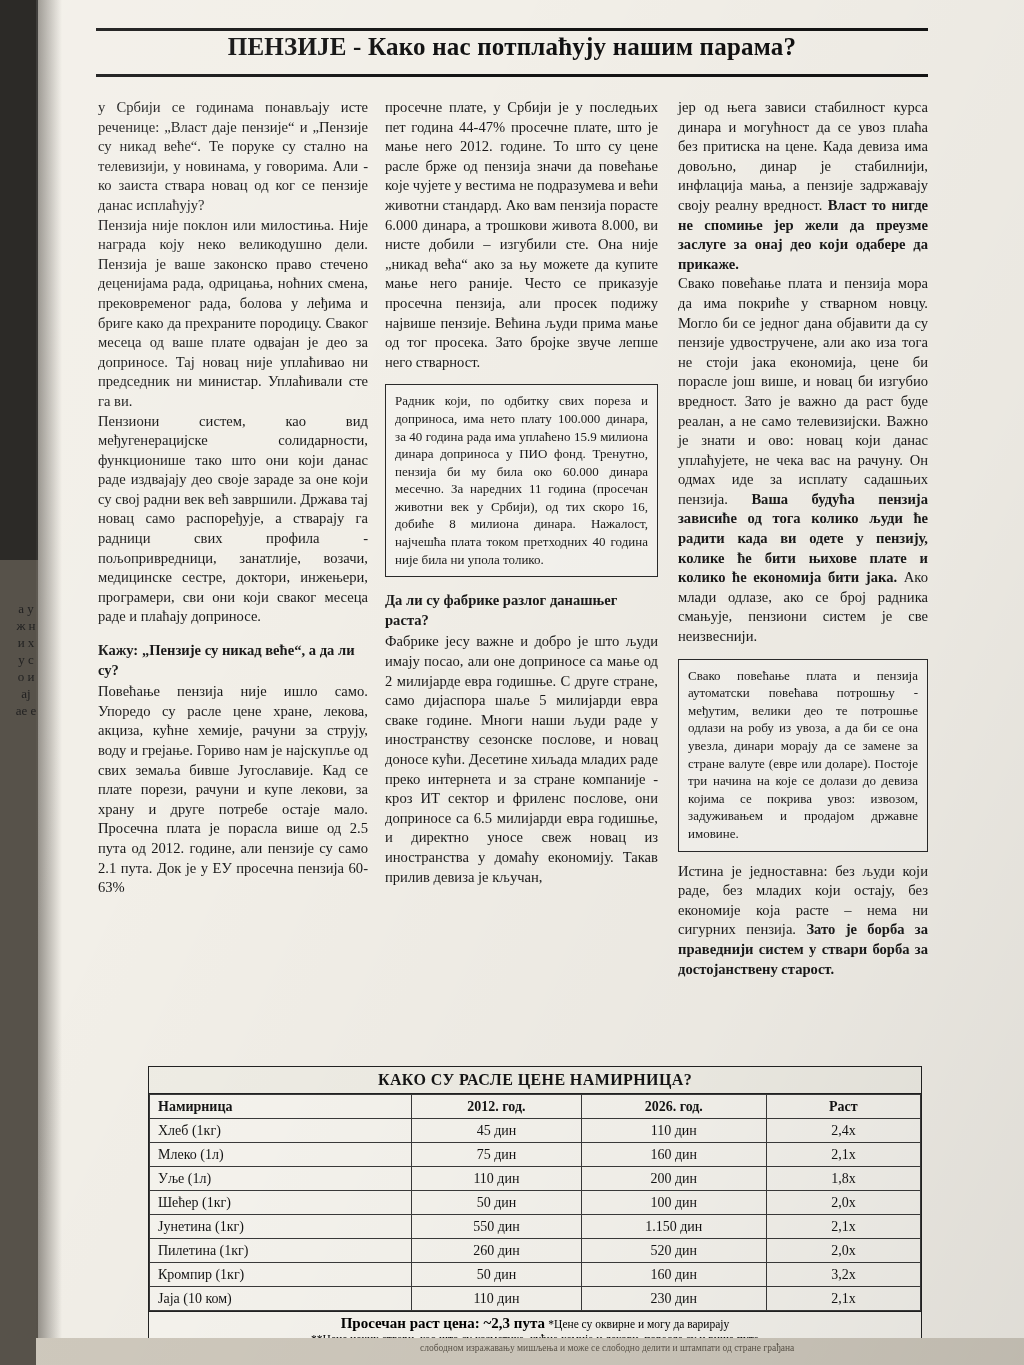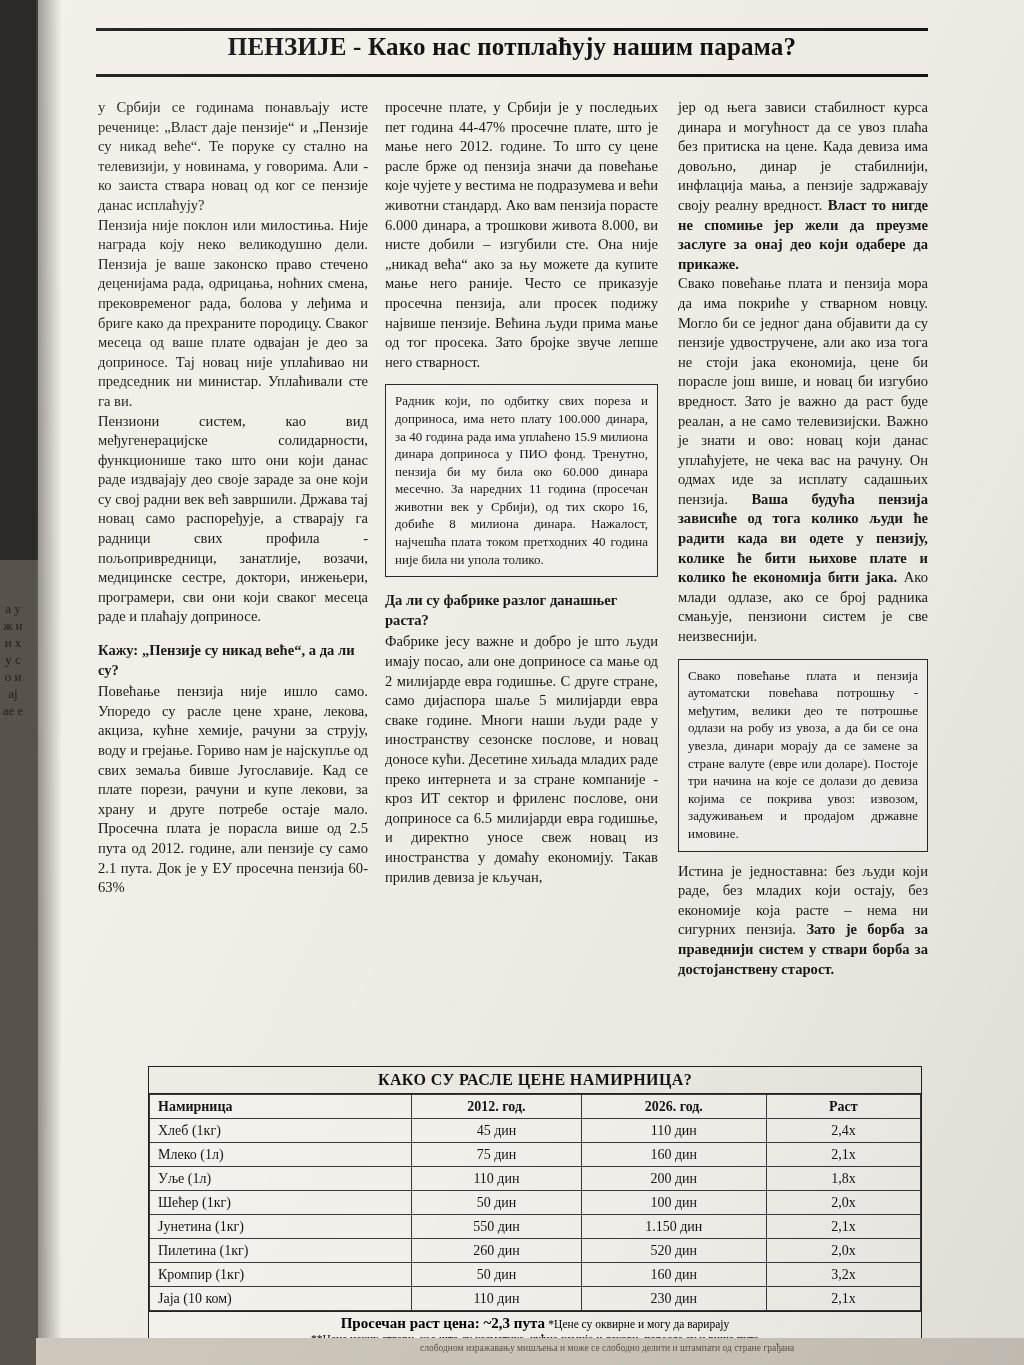--- a/index.html
+++ b/index.html
@@ -38,21 +38,21 @@
     width: 38px; height: 1365px;
     background: #57524a;
   }
   .leftedge .strip {
     position: absolute;
     left: 0; top: 0; width: 38px; height: 560px;
     background: #2c2a27;
   }
   .edge-text {
     position: absolute;
-    left: 1px;
+    left: 14px;
     top: 600px;
     width: 24px;
     font-family: "Liberation Serif", serif;
     font-size: 13px;
     color: #222;
     line-height: 17px;
     text-align: center;
   }
 
   

